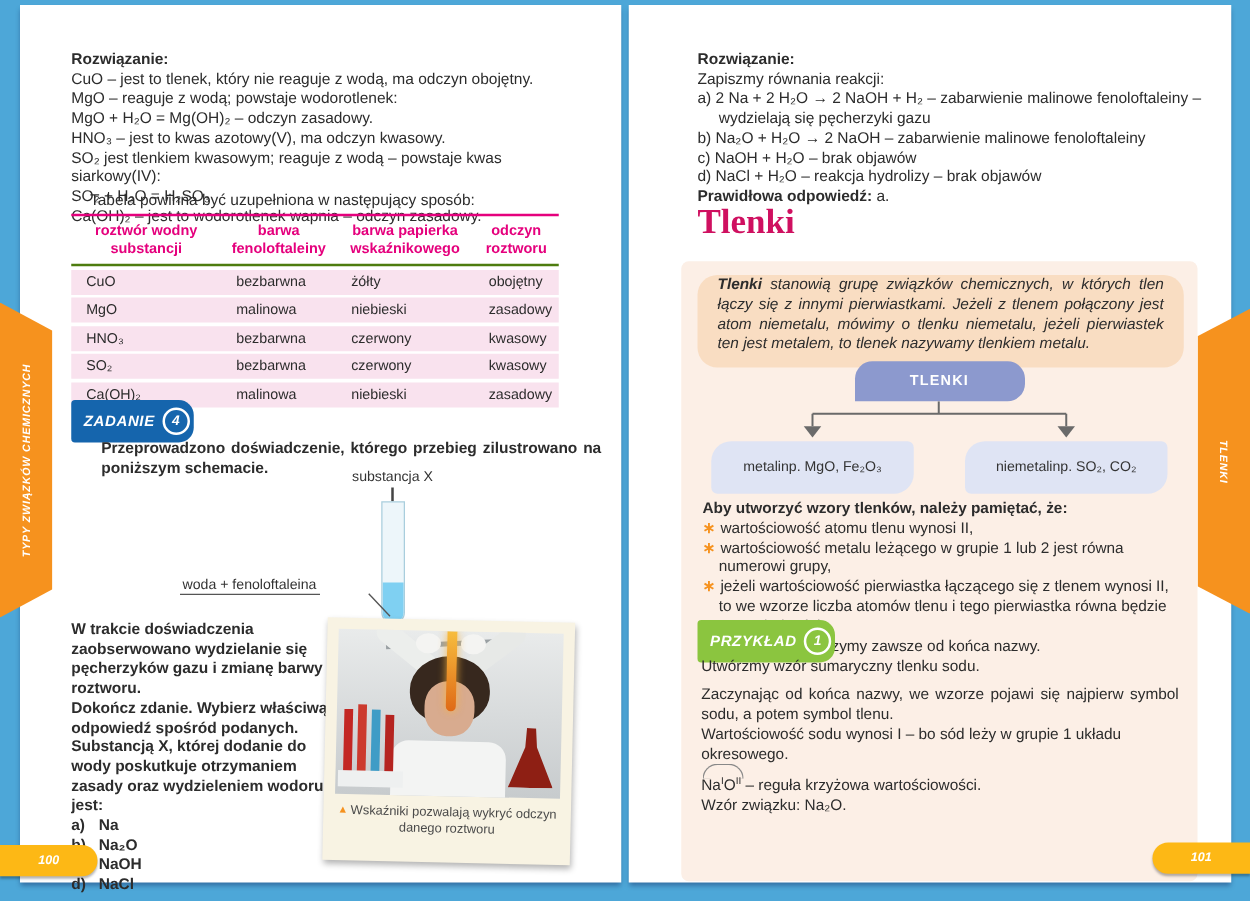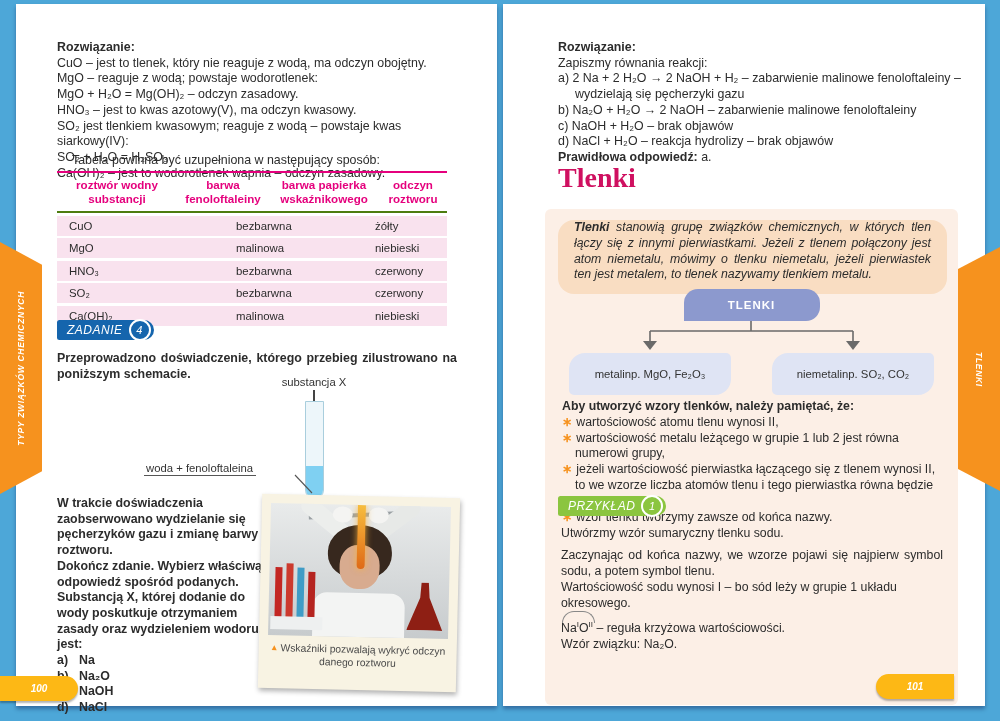--- a/index.html
+++ b/index.html
@@ -13,37 +13,37 @@
   
   .tab { position:absolute; width:42px; background:#f6921e; display:flex; align-items:center; justify-content:center; z-index:6; }
   .tab-left  { left:0; top:242px; height:252px; clip-path:polygon(0 0,100% 9%,100% 91%,0 100%); }
   .tab-right { left:958px; top:247px; height:244px; clip-path:polygon(0 9%,100% 0,100% 100%,0 91%); }
   .vtext { writing-mode:vertical-rl; color:#fff; font-weight:bold; font-style:italic; font-size:8.5px; letter-spacing:.7px; white-space:nowrap; }
   .tab-left .vtext { transform:rotate(180deg); }
 
   
   .pgnum { position:absolute; top:676px; height:25px; width:78px; background:#fdb815; color:#fff; font-weight:bold; font-style:italic; font-size:10px; display:flex; align-items:center; justify-content:center; z-index:7; box-shadow:0 2px 2px rgba(0,0,0,.3); }
   .pgnum-left  { left:0; border-radius:0 13px 13px 0; }
-  .pgnum-right { left:876px; top:674px; border-radius:13px 0 0 13px; }
+  .pgnum-right { left:922px; top:674px; border-radius:13px 0 0 13px; }
 
   
   .txt  { font-size:12.4px; line-height:15.7px; color:#2c2c2c; }
   .bold { font-weight:bold; }
-  .just { text-align:justify; }
+  .just { text-align:justify;margin-left:24px; }
 
   
   .sol-left   { position:absolute; left:41px; top:36px; width:400px; }
   .tbl-intro  { position:absolute; left:56px; top:149px; }
   .chem-table { position:absolute; left:41px; top:167px; width:390px; border-top:2.5px solid #e5007d; }
   .tb-head { display:grid; grid-template-columns:120px 92px 110px 1fr; padding:5px 0 6px; border-bottom:2px solid #4d7c0f; }
   .tb-head span { color:#e5007d; font-weight:bold; font-size:11.6px; line-height:13.5px; text-align:center; white-space:pre-line; align-self:center; }
-  .tb-row { display:grid; grid-template-columns:120px 92px 110px 1fr; background:#f9e2ee; margin-top:2.5px; padding:3px 0;gap:47px; }
+  .tb-row { display:grid; grid-template-columns:120px 92px 110px 1fr; background:#f9e2ee; margin-top:2.5px; padding:3px 0; }
   .tb-row span { font-size:11.4px; line-height:14px; padding-left:12px; }
 
-  .badge { display:inline-flex; align-items:center; height:20px; border-radius:3px 12px 12px 3px; padding:0 3px 0 10px; color:#fff; font-style:italic; font-weight:normal; font-size:12px; letter-spacing:.5px; }
+  .badge { display:inline-flex; align-items:center; height:34px; border-radius:3px 12px 12px 3px; padding:0 3px 0 10px; color:#fff; font-style:italic; font-weight:bold; font-size:12px; letter-spacing:.5px; }
   .badge .num { width:18px; height:18px; margin-left:6px; border-radius:50%; border:2px solid #fff; display:flex; align-items:center; justify-content:center; font-size:11px; }
   .badge-blue  { background:#1565ad; } .badge-blue .num  { background:#1565ad; }
   .badge-green { background:#8bc53f; } .badge-green .num { background:#8bc53f; }
   .task-badge { position:absolute; left:41px; top:316px; }
   .task-intro { position:absolute; left:41px; top:347px; width:400px; }
 
   .schematic { position:absolute; left:128px; top:372px; width:262px; height:126px; font-size:11.3px; color:#333; }
   .sub-x     { position:absolute; left:90px; top:0; width:160px; text-align:center; }
   .tube-tick { position:absolute; left:169px; top:14px; width:1.5px; height:11px; background:#444; }
   .tube      { position:absolute; left:161px; top:25px; width:17px; height:96px; border:1.5px solid #a9cedd; background:#edf6fa; border-radius:0 0 9px 9px; overflow:hidden; }

